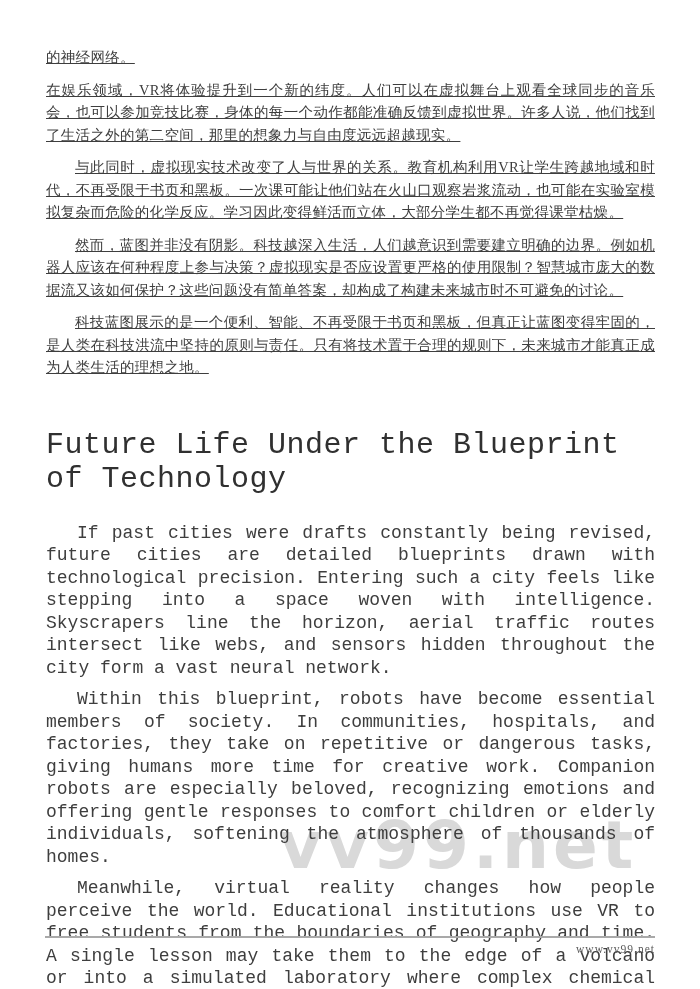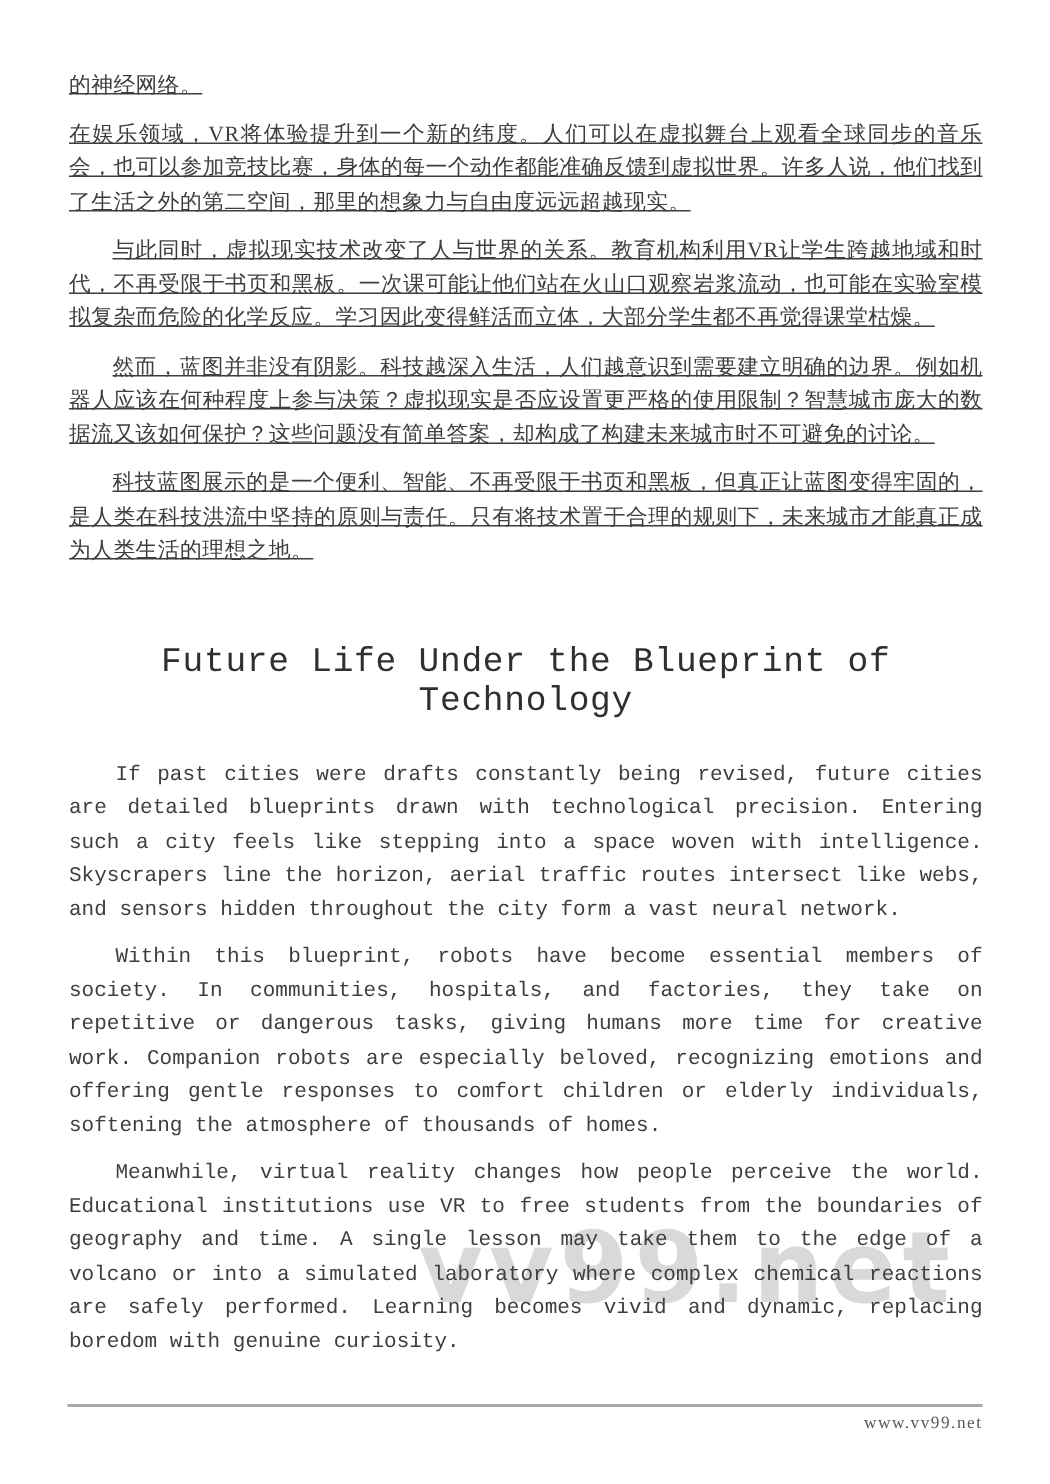--- a/index.html
+++ b/index.html
@@ -28,30 +28,30 @@
     text-indent: 2em;
     letter-spacing: 0.3px;
     margin: 0 0 10px 0;
     text-decoration: underline;
   }
   .cn.no-indent {
     text-indent: 0;
   }
   .title {
     font-family: "Liberation Mono", "DejaVu Sans Mono", monospace;
-    font-size: 23px;
+    font-size: 30px;
     font-weight: 500;
     color: #303030;
-    text-align: center;
+    text-align: left;
     letter-spacing: 0.5px;
     margin: 49px 0 26px 0;
   }
   .en {
     font-family: "Liberation Mono", "DejaVu Sans Mono", monospace;
-    font-size: 14px;
+    font-size: 18px;
     line-height: 22.5px;
     color: #3e3e3e;
     text-align: justify;
     text-indent: 31px;
     margin: 0 0 9px 0;
   }
   .watermark {
     position: absolute;
     left: 268px;
     top: 807px;

